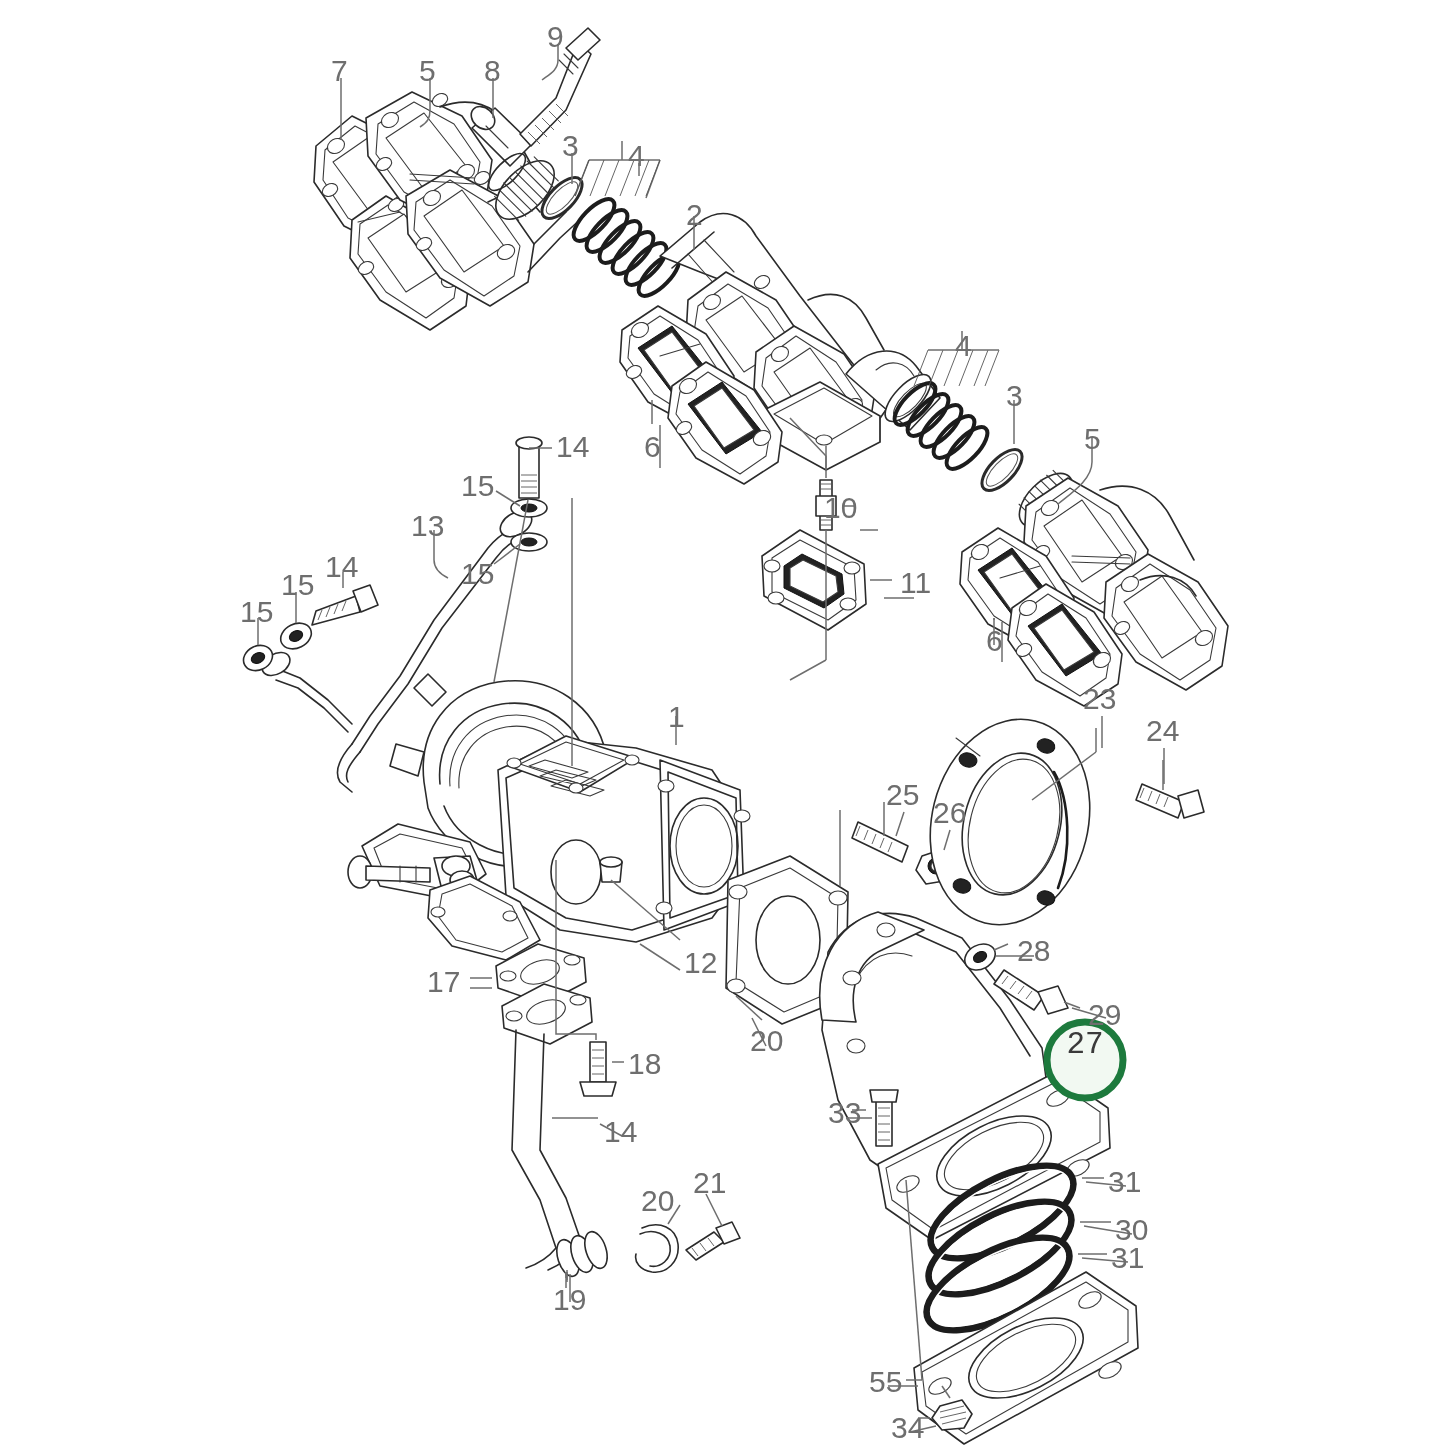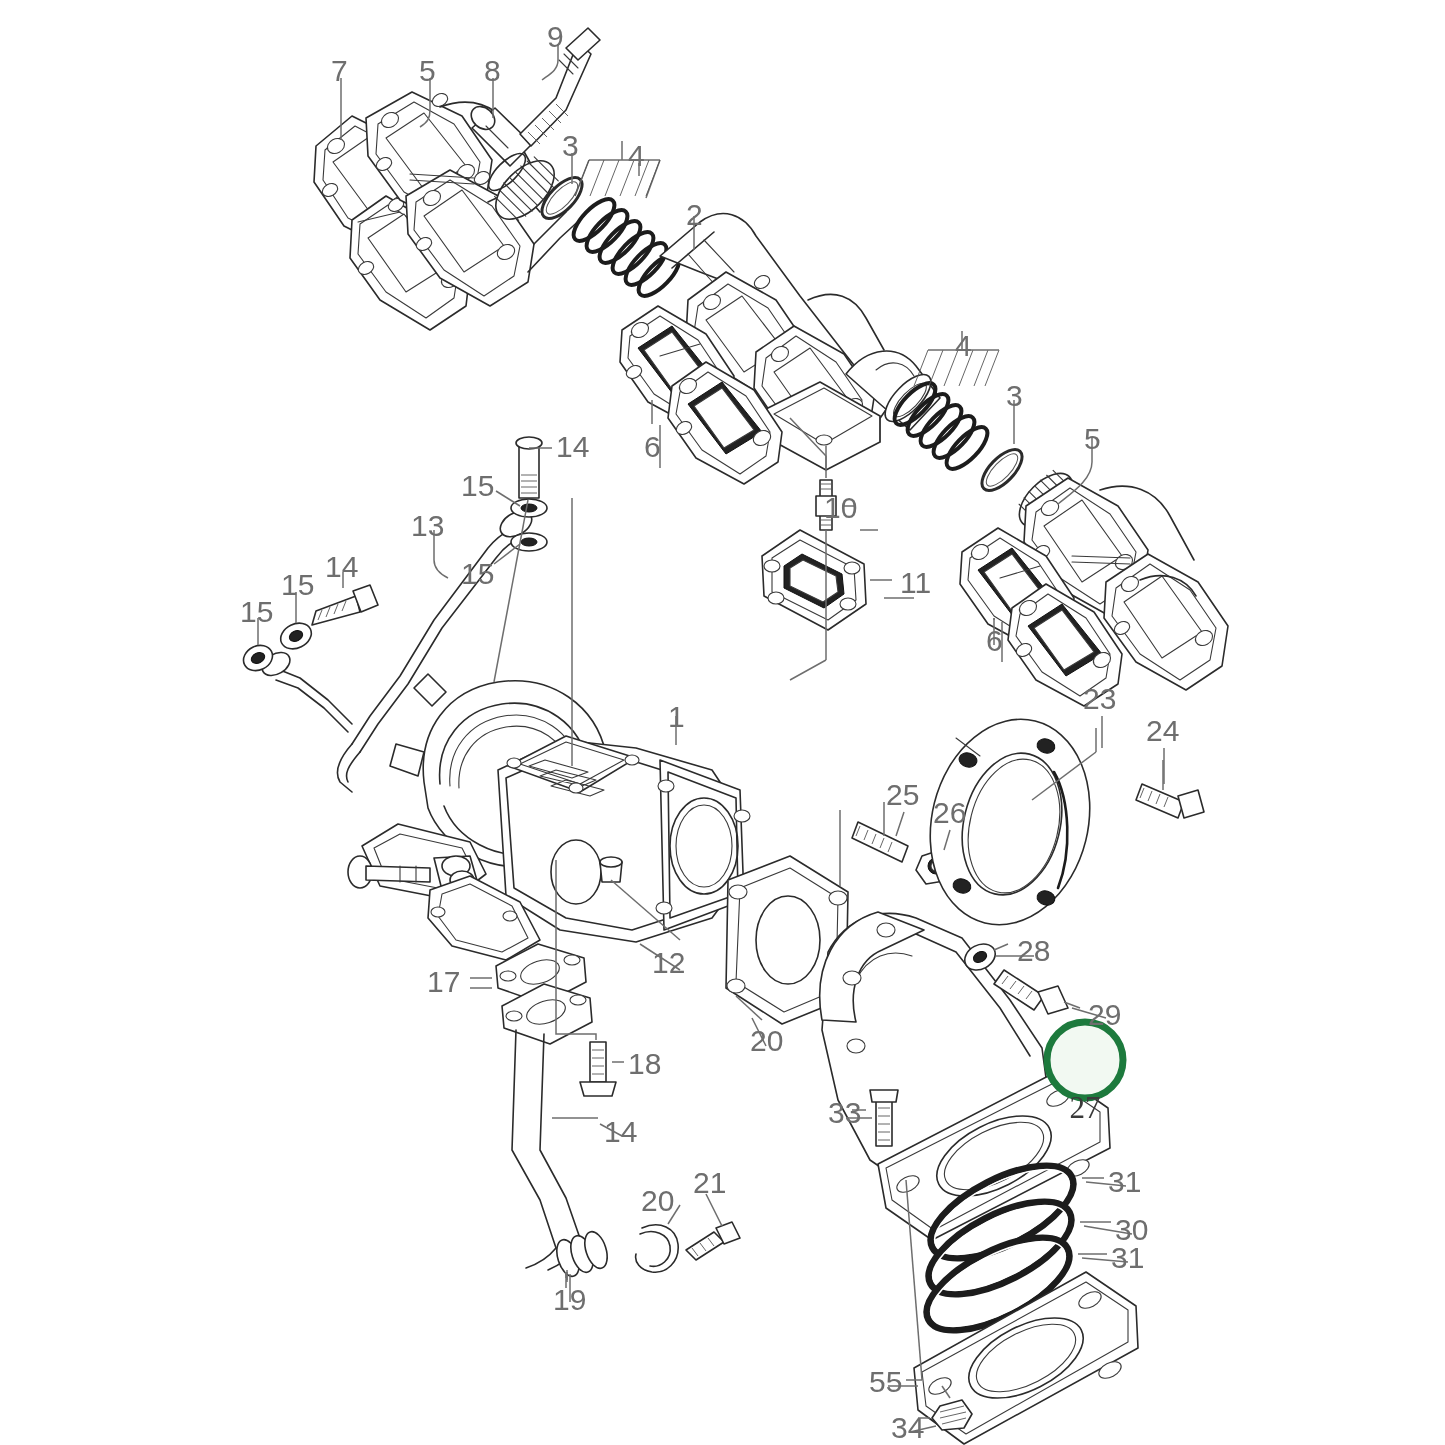--- a/index.html
+++ b/index.html
@@ -597,32 +597,32 @@
 <div class="lbl" style="left:325px;top:552px">14</div>
 <div class="lbl" style="left:281px;top:570px">15</div>
 <div class="lbl" style="left:240px;top:597px">15</div>
 <div class="lbl" style="left:824px;top:493px">10</div>
 <div class="lbl" style="left:900px;top:568px">11</div>
 <div class="lbl" style="left:668px;top:702px">1</div>
 <div class="lbl" style="left:1083px;top:684px">23</div>
 <div class="lbl" style="left:1146px;top:716px">24</div>
 <div class="lbl" style="left:886px;top:780px">25</div>
 <div class="lbl" style="left:933px;top:798px">26</div>
-<div class="lbl" style="left:652px;top:948px">12</div>
+<div class="lbl" style="left:684px;top:948px">12</div>
 <div class="lbl" style="left:427px;top:967px">17</div>
 <div class="lbl" style="left:750px;top:1026px">20</div>
 <div class="lbl" style="left:628px;top:1049px">18</div>
 <div class="lbl" style="left:1017px;top:936px">28</div>
 <div class="lbl" style="left:1088px;top:1000px">29</div>
 <div class="lbl" style="left:604px;top:1117px">14</div>
 <div class="lbl" style="left:693px;top:1168px">21</div>
 <div class="lbl" style="left:641px;top:1186px">20</div>
 <div class="lbl" style="left:553px;top:1285px">19</div>
 <div class="lbl" style="left:828px;top:1098px">33</div>
 <div class="lbl" style="left:1108px;top:1167px">31</div>
 <div class="lbl" style="left:1115px;top:1215px">30</div>
 <div class="lbl" style="left:1111px;top:1243px">31</div>
 <div class="lbl" style="left:869px;top:1367px">55</div>
 <div class="lbl" style="left:891px;top:1413px">34</div>
 
-<div style="position:absolute;left:1085px;top:1108px;transform:translate(-50%,-50%);font-size:31px;color:#3a3a3a;font-family:Liberation Serif, serif;">27</div>
+<div style="position:absolute;left:1085px;top:1044px;transform:translate(-50%,-50%);font-size:31px;color:#3a3a3a;font-family:Liberation Mono, monospace;">27</div>
 
 </div>
 
 </body></html>

